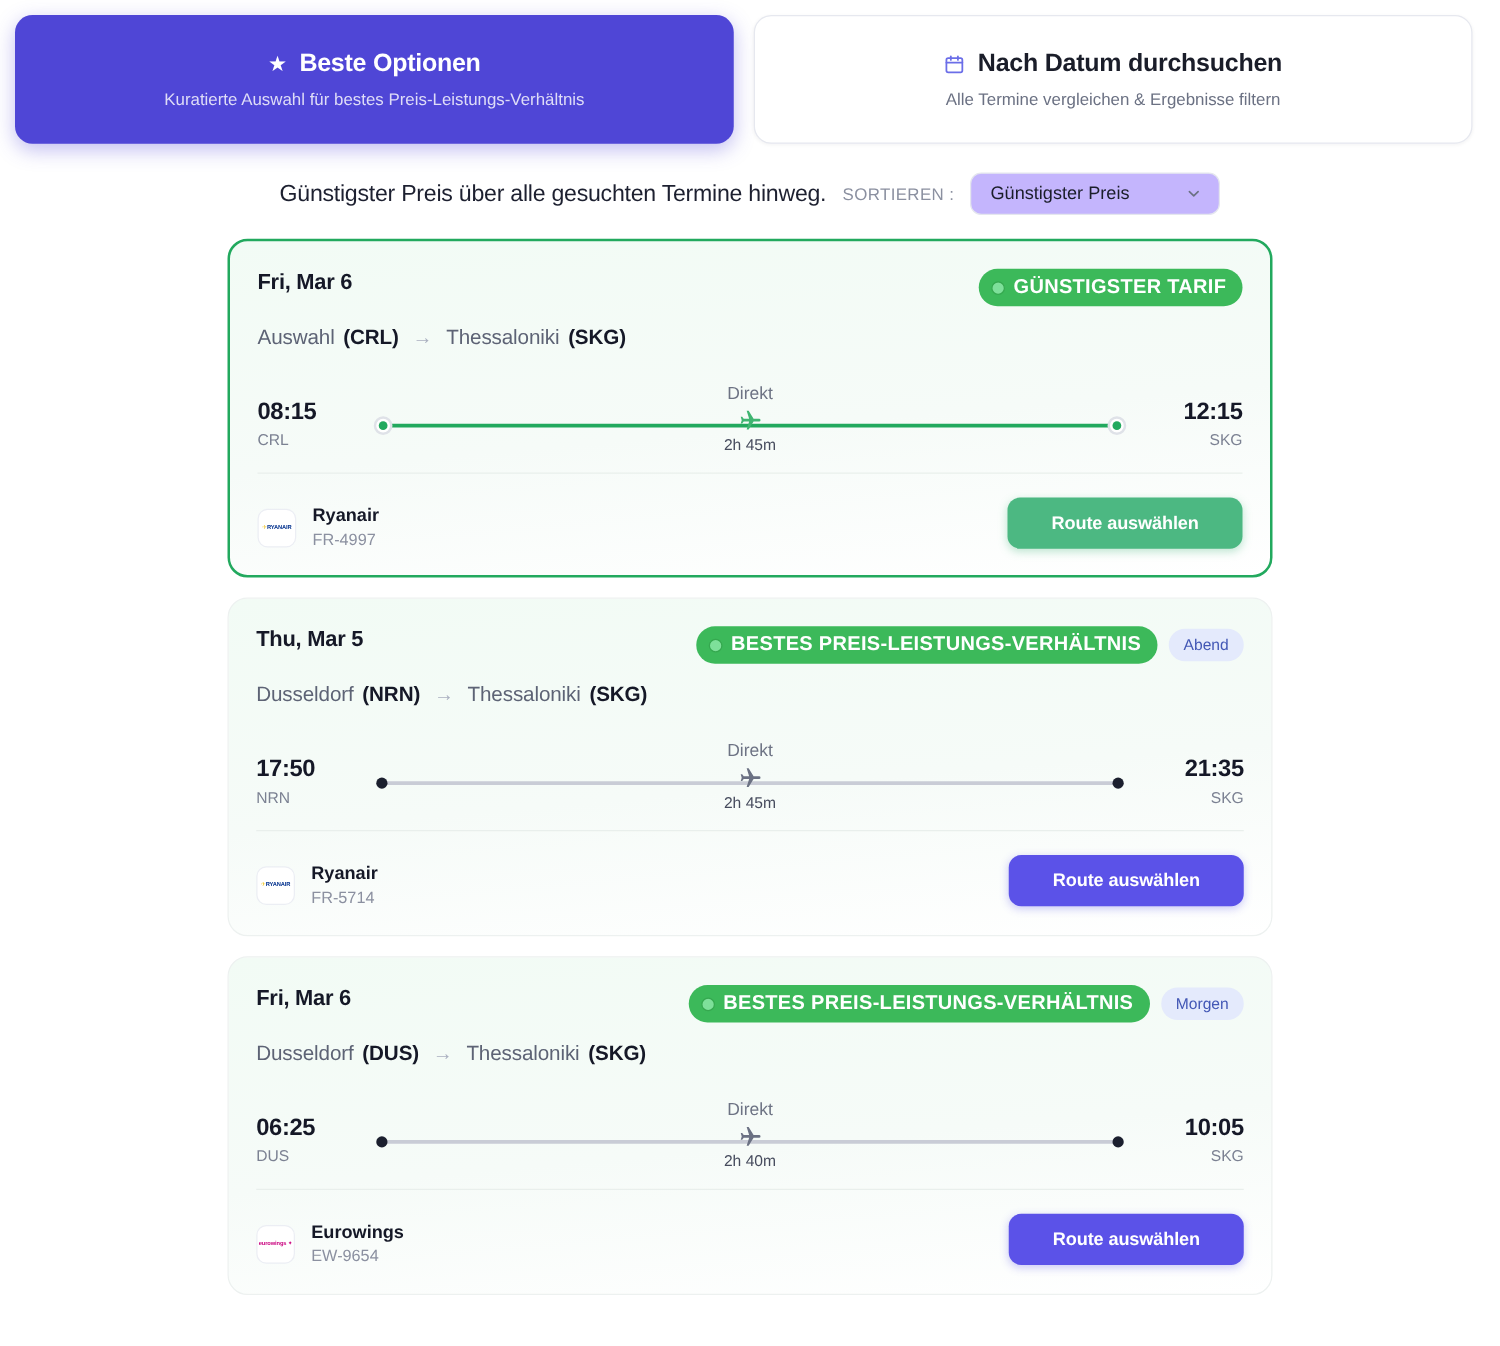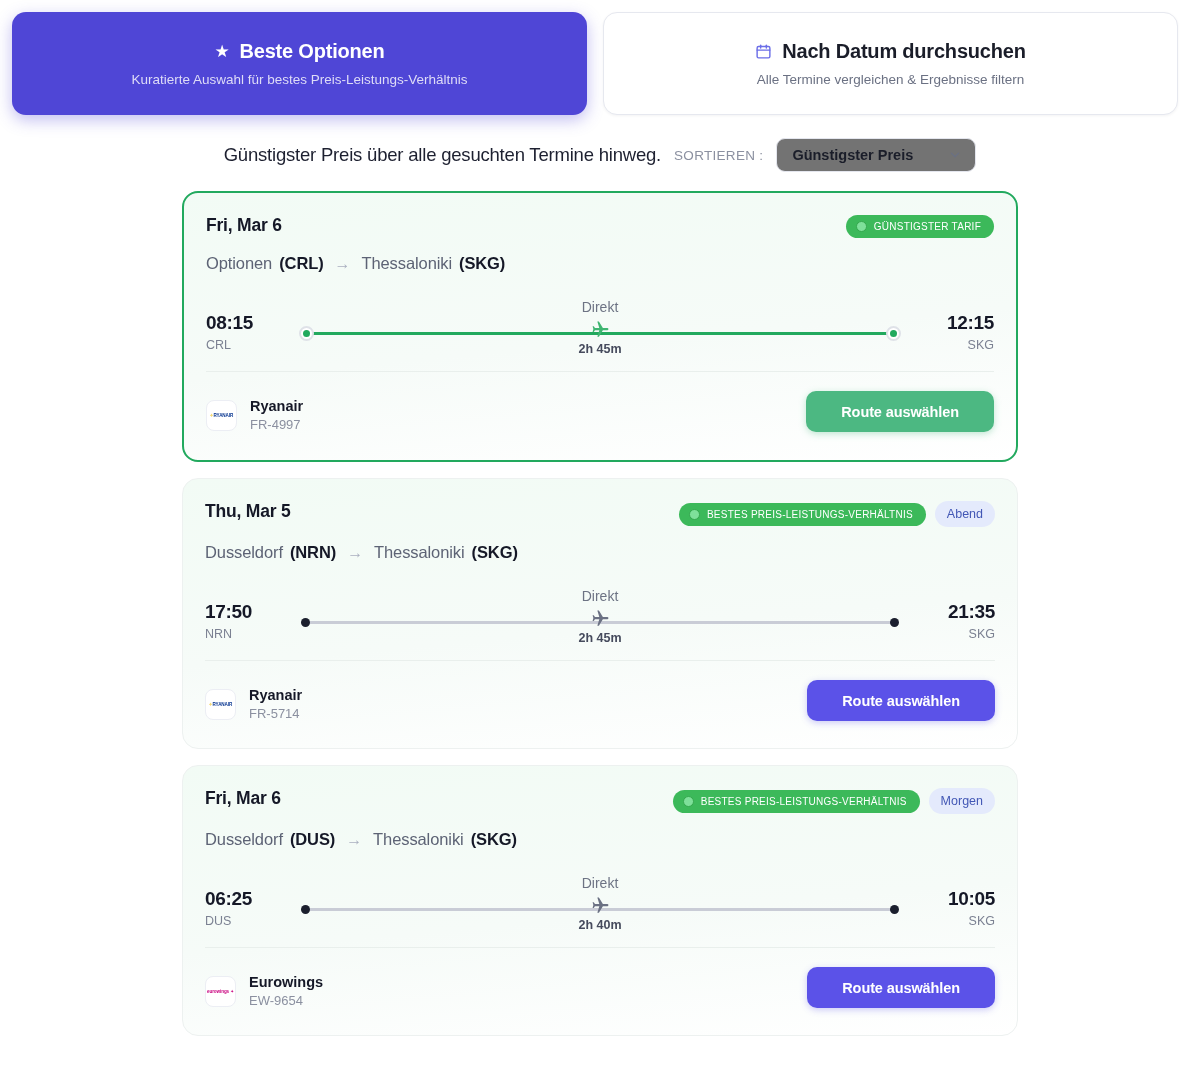--- a/index.html
+++ b/index.html
@@ -74,27 +74,27 @@
     font-size: 13.5px;
     font-weight: 500;
     color: #8b90a0;
     letter-spacing: 0.3px;
   }
   .sort-select {
     width: 200px;
     height: 34px;
     border: 1px solid #e4e6ee;
     border-radius: 9px;
-    background: #737373;
+    background: #c4b5fd;
     display: flex;
     align-items: center;
     justify-content: space-between;
     padding: 0 13px 0 15px;
     font-size: 14.5px;
-    font-weight: 700;
+    font-weight: 400;
     color: #1a1d29;
     cursor: pointer;
   }
   .chev { color: #6b7183; display: inline-flex; }
 
   
   .cards {
     margin: 19px auto 0 auto;
     width: 836px;
     display: flex;
@@ -128,22 +128,22 @@
   }
   .badges { display: flex; align-items: center; gap: 9px; }
   .badge-green {
     display: inline-flex;
     align-items: center;
     gap: 7px;
     background: #3cb95a;
     color: #ffffff;
     border-radius: 999px;
     padding: 6px 13px 6px 10px;
-    font-size: 10px;
-    font-weight: 400;
+    font-size: 16px;
+    font-weight: 700;
     letter-spacing: 0.25px;
     white-space: nowrap;
   }
   .badge-dot {
     width: 11px; height: 11px;
     border-radius: 50%;
     background: #7ee09a;
     border: 1px solid #35a84f;
     flex: none;
   }
@@ -224,21 +224,21 @@
     transform: translateX(-50%);
     text-align: center;
     width: 140px;
   }
   .t-stops { font-size: 14px; color: #6d7384; text-align: center; }
   .t-plane {
     height: 22px;
     display: flex; align-items: center; justify-content: center;
     margin-top: 3px;
   }
-  .t-dur { font-size: 12.5px; color: #464b5d; font-weight: 700; margin-top: 2px; text-align: center; }
+  .t-dur { font-size: 12.5px; color: #464b5d; font-weight: 400; margin-top: 2px; text-align: center; }
 
   .divider {
     height: 1px;
     background: #e9efec;
     margin-top: 6px;
   }
 
   .card-foot {
     display: flex;
     align-items: flex-end;
@@ -325,21 +325,21 @@
       <div class="card-date">Fri, Mar 6</div>
       <div class="badges">
         <span class="badge-green">
           <span class="badge-dot"></span>
           <span>GÜNSTIGSTER TARIF</span>
         </span>
       </div>
     </div>
 
     <div class="route">
-      <span class="city">Optionen</span>
+      <span class="city">Auswahl</span>
       <span class="code">(CRL)</span>
       <span class="arrow">→</span>
       <span class="city">Thessaloniki</span>
       <span class="code">(SKG)</span>
     </div>
 
     <div class="timeline">
       <div class="t-end">
         <div class="t-time">08:15</div>
         <div class="t-code">CRL</div>

